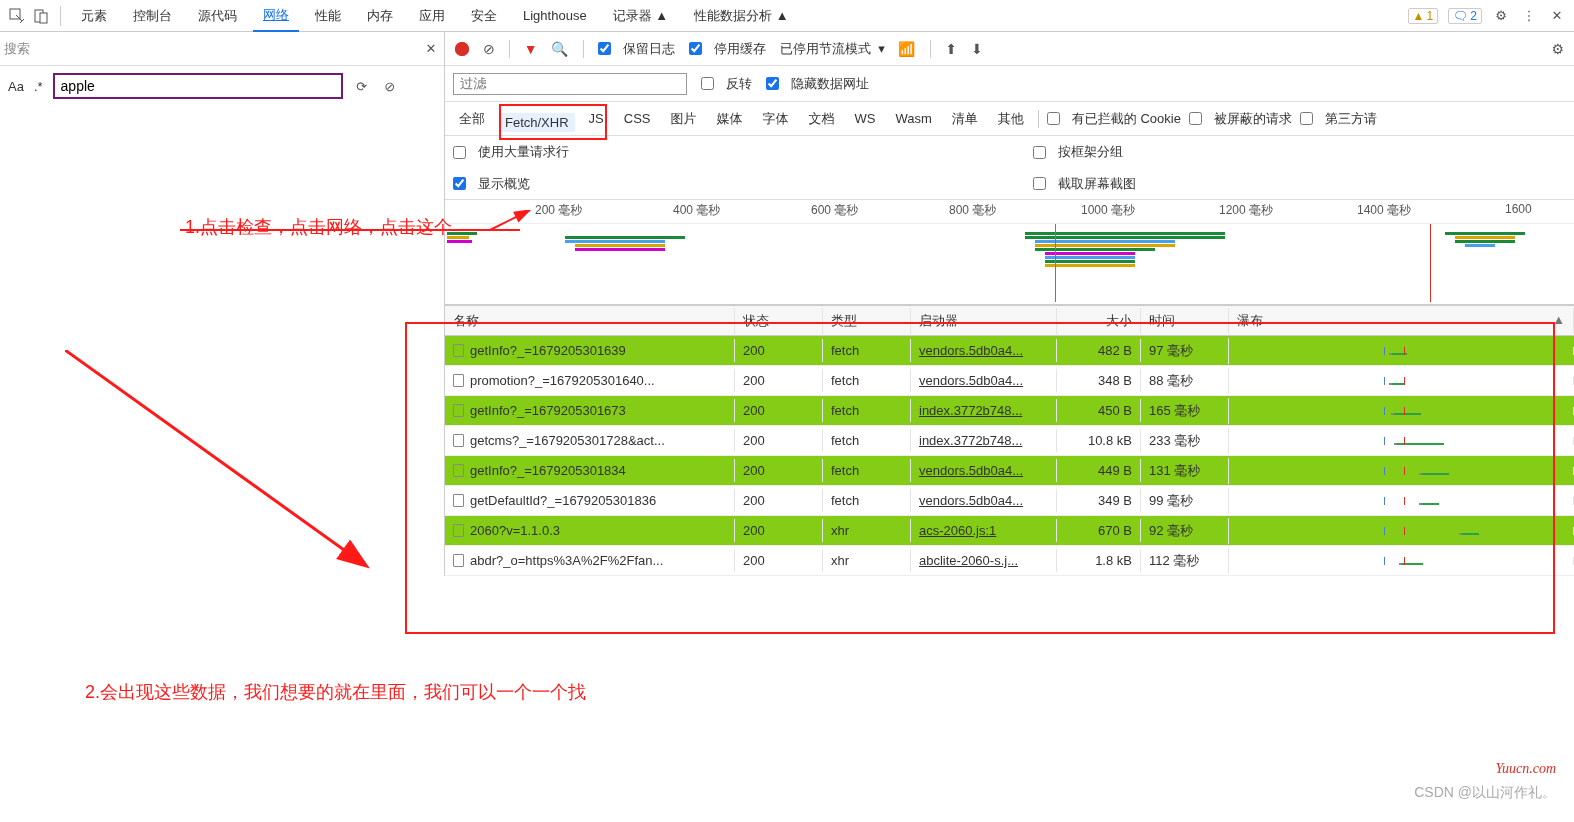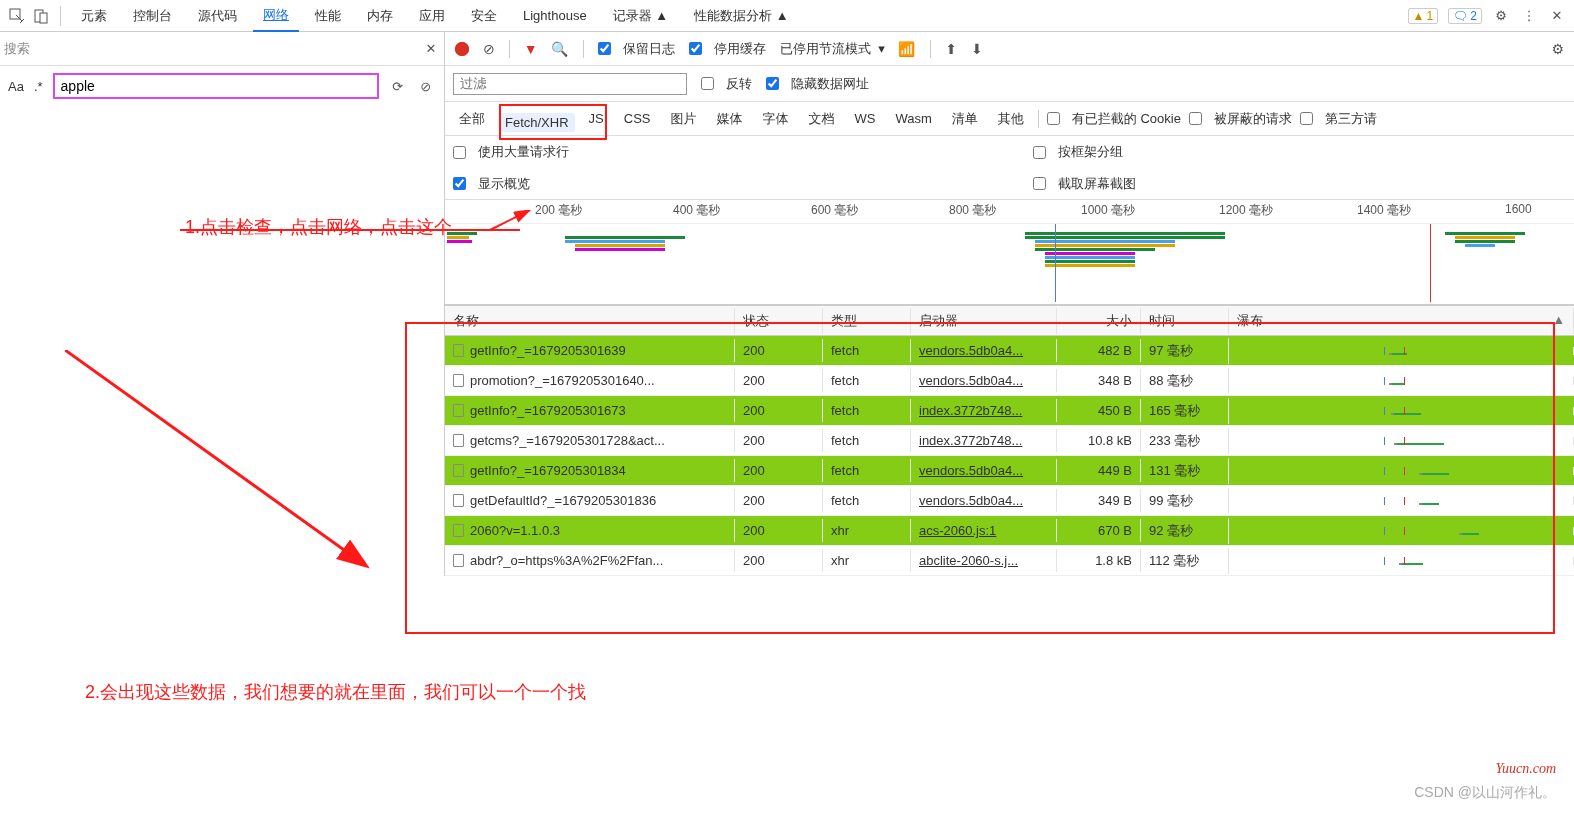--- a/index.html
+++ b/index.html
@@ -19,21 +19,21 @@
 
 .main { display: flex; }
 .left-panel { width: 445px; border-right: 1px solid #ccc; }
 .right-panel { flex: 1; display: flex; flex-direction: column; }
 
 
 .search-bar { display: flex; align-items: center; height: 34px; border-bottom: 1px solid #ddd; padding: 0 4px; gap: 8px; }
 .search-input-hdr { flex: 1; color: #888; }
 .left-row2 { display: flex; align-items: center; height: 40px; padding: 0 8px; gap: 10px; }
 .mini-lbl { color: #333; }
-.regex-input { border: 2px solid #d946ef; height: 26px; padding: 2px 6px; width: 326px; font-size: 14px; }
+.regex-input { border: 2px solid #701a75; height: 26px; padding: 2px 6px; width: 290px; font-size: 14px; }
 
 
 .net-toolbar { display: flex; align-items: center; height: 34px; border-bottom: 1px solid #ddd; padding: 0 10px; gap: 14px; }
 .rec-dot { width: 14px; height: 14px; background: #d93025; border-radius: 50%; box-shadow: 0 0 0 2px #d93025 inset; }
 .tb-sep { width: 1px; height: 18px; background: #ccc; }
 .tb-ico { color: #555; font-size: 14px; }
 .cb { display: inline-flex; align-items: center; gap: 12px; }
 .cb input { accent-color: #1a73e8; }
 
 

